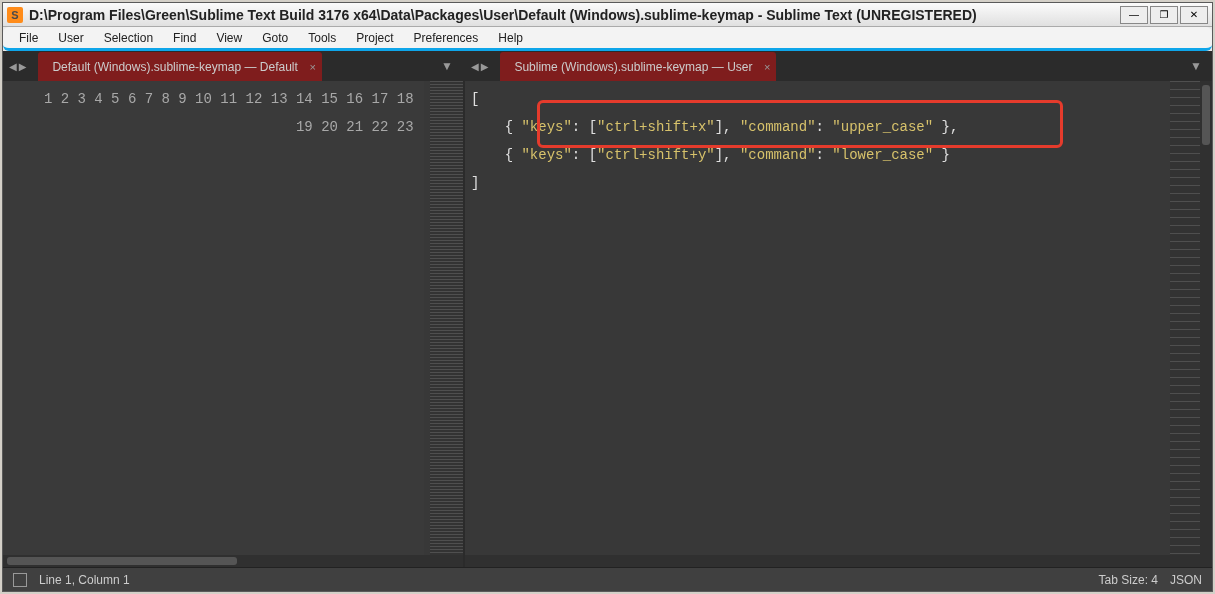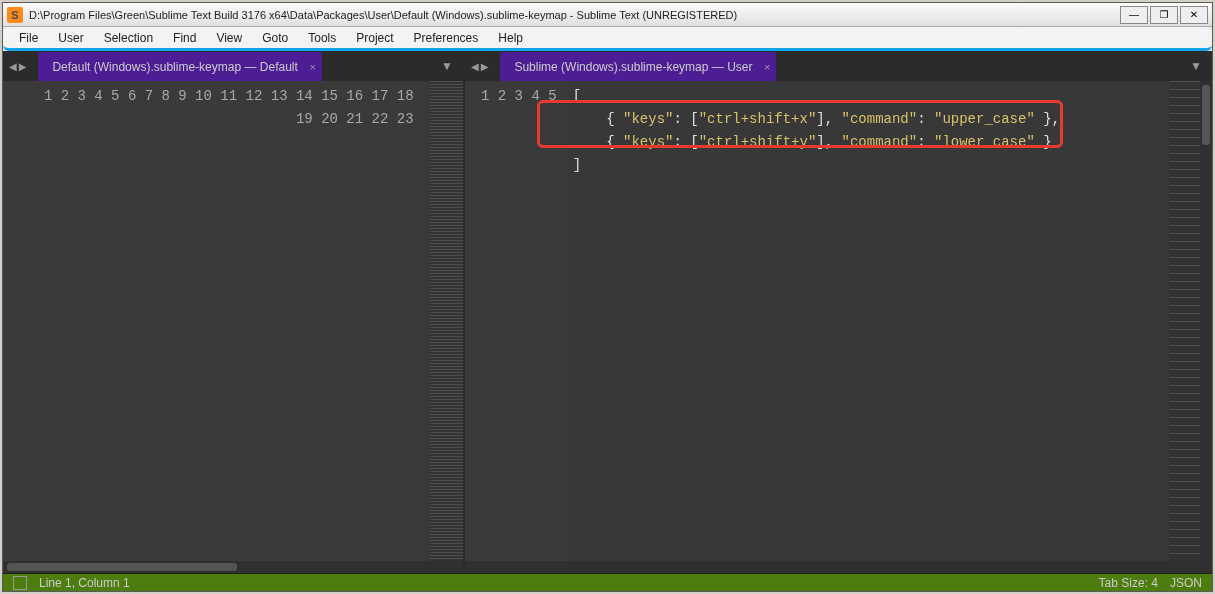--- a/index.html
+++ b/index.html
@@ -36,23 +36,24 @@
     display: flex;
     align-items: center;
     justify-content: center;
     color: #4a4a4a;
     font-weight: bold;
     font-size: 11px;
   }
   .title-bar .title-text {
     flex: 1;
     color: #222;
-    font-size: 11px;
+    font-size: 14px;
     white-space: nowrap;
     overflow: hidden;
+    font-weight: bold;
   }
   .win-buttons { display: flex; gap: 2px; }
   .win-btn {
     width: 28px; height: 18px;
     border: 1px solid #888;
     background: #eee;
     font-size: 10px;
     display: flex;
     align-items: center;
     justify-content: center;
@@ -97,21 +98,21 @@
     position: relative;
   }
   .tab-nav {
     display: flex;
     align-items: center;
     padding: 0 6px;
     gap: 2px;
   }
   .tab-nav span { color: #999; font-size: 10px; cursor: pointer; }
   .tab {
-    background: #4c1d95;
+    background: #7f1d1d;
     color: #ccc;
     padding: 6px 24px 6px 14px;
     font-size: 12px;
     position: relative;
     cursor: pointer;
     border-top-left-radius: 3px;
     border-top-right-radius: 3px;
     margin-top: 1px;
     margin-left: 6px;
     display: flex;
@@ -132,21 +133,21 @@
     display: flex;
     align-items: center;
     cursor: pointer;
   }
   .code-body {
     flex: 1;
     display: flex;
     background: #383838;
     font-family: Consolas, "Courier New", monospace;
     font-size: 14px;
-    line-height: 23px;
+    line-height: 28px;
     overflow: hidden;
     position: relative;
   }
   .gutter {
     background: #3a3a3a;
     color: #a8a8a8;
     text-align: right;
     padding: 4px 10px 4px 16px;
     user-select: none;
   }
@@ -189,22 +190,22 @@
   }
   .hscroll .thumb { position:absolute; left:4px; top:2px; height:8px; width:50%; background:#555; border-radius:3px; }
   .vscroll {
     position: absolute;
     right: 0; top: 30px; bottom: 12px;
     width: 12px;
     background: #303030;
   }
   .vscroll .thumb { position:absolute; top:4px; left:2px; width:8px; height:60px; background:#555; border-radius:3px; }
   .status-bar {
-    height: 18px;
-    background: #4d7c0f;
+    height: 24px;
+    background: #404040;
     color: #ccc;
     display: flex;
     align-items: center;
     padding: 0 10px;
     font-size: 12px;
     border-top: 1px solid #222;
   }
   .status-bar .status-icon {
     width: 14px; height: 14px;
     border: 1px solid #999;
@@ -317,26 +318,20 @@
           <span>◀</span>
           <span>▶</span>
         </div>
         <div class="tab">
           <span>Sublime (Windows).sublime-keymap — User</span>
           <span class="tab-close">×</span>
         </div>
         <div class="tab-drop">▼</div>
       </div>
       <div class="code-body">
-        <div class="gutter" id="gutter-right">1
-2
-3
-4
-5
-</div>
         <div class="code" id="code-right"><span class="punct">[</span>
 <span class="punct"> </span><span class="punct"> </span><span class="punct"> </span><span class="punct"> </span><span class="punct">{</span><span class="punct"> </span><span class="str">"keys"</span><span class="punct">:</span><span class="punct"> </span><span class="punct">[</span><span class="str">"ctrl+shift+x"</span><span class="punct">]</span><span class="punct">,</span><span class="punct"> </span><span class="str">"command"</span><span class="punct">:</span><span class="punct"> </span><span class="str">"upper_case"</span><span class="punct"> </span><span class="punct">}</span><span class="punct">,</span>
 <span class="punct"> </span><span class="punct"> </span><span class="punct"> </span><span class="punct"> </span><span class="punct">{</span><span class="punct"> </span><span class="str">"keys"</span><span class="punct">:</span><span class="punct"> </span><span class="punct">[</span><span class="str">"ctrl+shift+y"</span><span class="punct">]</span><span class="punct">,</span><span class="punct"> </span><span class="str">"command"</span><span class="punct">:</span><span class="punct"> </span><span class="str">"lower_case"</span><span class="punct"> </span><span class="punct">}</span>
 <span class="punct">]</span>
 
 </div>
         <div class="minimap sparse"></div>
         <div class="highlight-box" style="left:72px; top:19px; width:526px; height:48px;"></div>
       </div>
       <div class="hscroll"></div>

